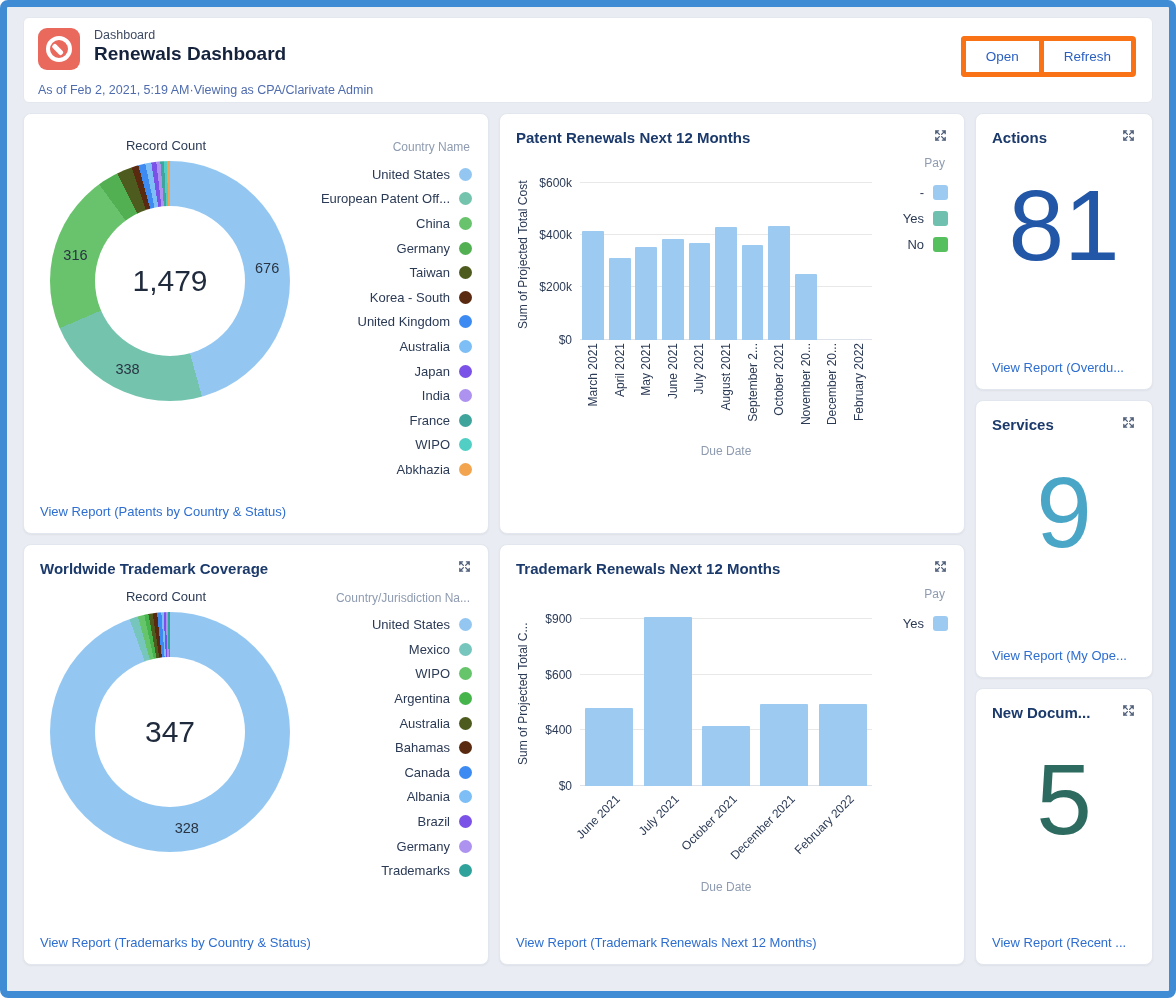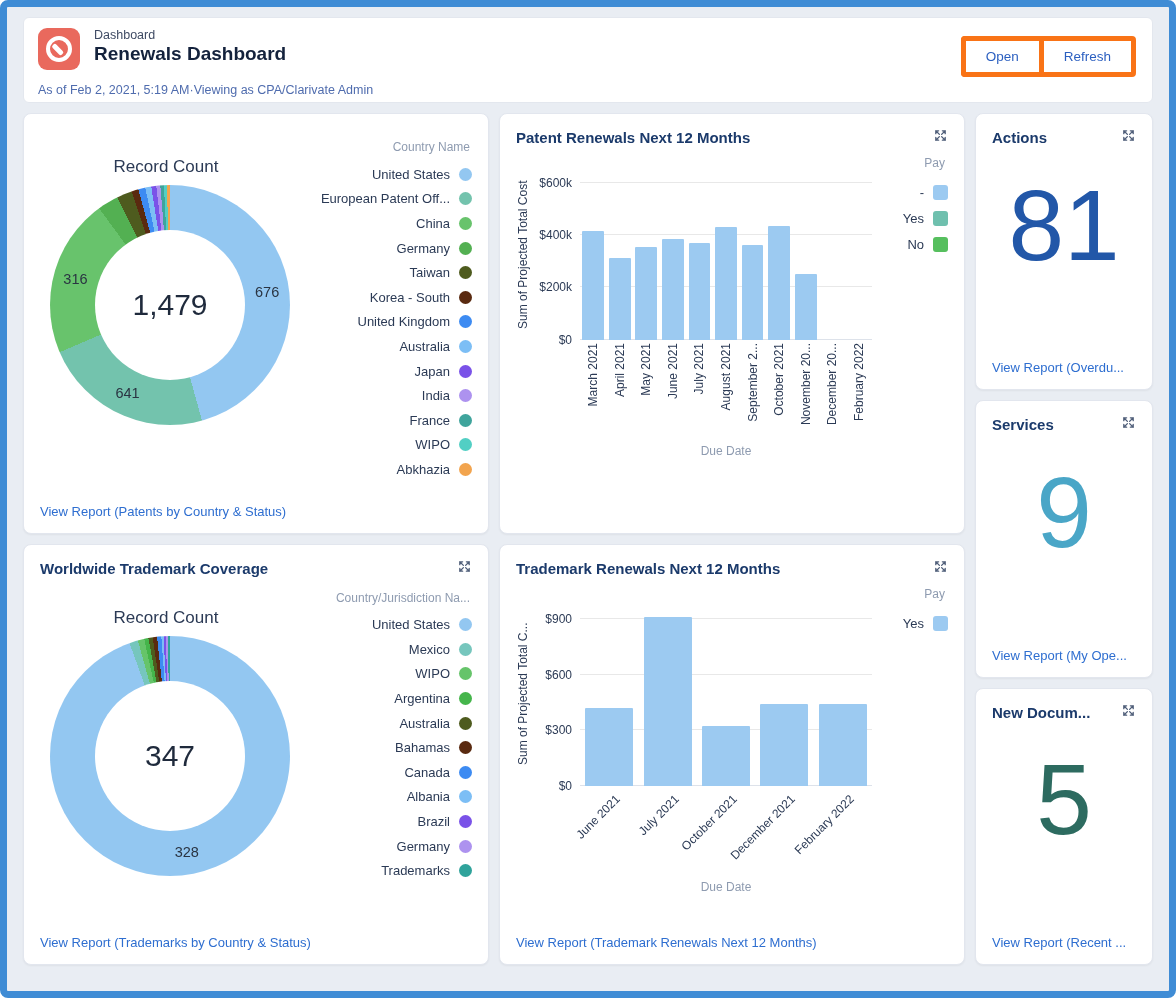--- a/index.html
+++ b/index.html
@@ -35,21 +35,21 @@
           display:flex; flex-direction:column; position:relative; overflow:hidden; }
   .card-head { display:flex; align-items:flex-start; }
   .card-title { font-size:15px; font-weight:600; color:#1b3a6b; line-height:1.3; }
   .expand { margin-left:auto; cursor:pointer; flex:0 0 auto; }
   .view-link { margin-top:auto; font-size:13px; color:#2e6ed0; text-decoration:none;
                white-space:nowrap; overflow:hidden; }
 
   
   .donut-row { display:flex; margin-top:4px; flex:1; }
   .donut-col { width:268px; flex:0 0 auto; }
-  .chart-label { text-align:center; font-size:17px; color:#2b3a55; margin-top:25px; width:252px; }
+  .chart-label { text-align:center; font-size:13px; color:#2b3a55; margin-top:6px; width:252px; }
   .donut { width:240px; height:240px; border-radius:50%; position:relative; margin:8px 0 0 10px; }
   .donut-hole { position:absolute; left:50%; top:50%; width:150px; height:150px; border-radius:50%;
                 background:#fff; transform:translate(-50%,-50%); display:flex;
                 align-items:center; justify-content:center; }
   .donut-total { font-size:30px; color:#1f2a3c; }
   .slice-label { position:absolute; transform:translate(-50%,-50%); font-size:14.5px; color:#2a3442; }
   .dlegend { flex:1; margin-top:8px; overflow:hidden; }
   .dlegend.clip { max-height:338px; }
   .dlegend-title { font-size:12px; color:#8e9bb0; text-align:right; padding-right:2px;
                    height:22px; white-space:nowrap; }
@@ -117,21 +117,21 @@
     <div class="col col1">
       <section class="card">
         <div class="donut-row">
           <div class="donut-col">
             <div class="chart-label">Record Count</div>
             <div class="donut" style="background: conic-gradient(rgb(147, 199, 241) 0deg, rgb(147, 199, 241) 164.544deg, rgb(115, 195, 173) 164.544deg, rgb(115, 195, 173) 246.815deg, rgb(104, 195, 108) 246.815deg, rgb(104, 195, 108) 323.732deg, rgb(83, 176, 82) 323.732deg, rgb(83, 176, 82) 333.955deg, rgb(78, 91, 30) 333.955deg, rgb(78, 91, 30) 341.258deg, rgb(90, 42, 16) 341.258deg, rgb(90, 42, 16) 344.665deg, rgb(61, 139, 242) 344.665deg, rgb(61, 139, 242) 348.073deg, rgb(124, 190, 245) 348.073deg, rgb(124, 190, 245) 350.994deg, rgb(122, 82, 232) 350.994deg, rgb(122, 82, 232) 353.428deg, rgb(173, 146, 239) 353.428deg, rgb(173, 146, 239) 355.375deg, rgb(63, 164, 156) 355.375deg, rgb(63, 164, 156) 357.079deg, rgb(82, 207, 196) 357.079deg, rgb(82, 207, 196) 358.54deg, rgb(242, 164, 78) 358.54deg, rgb(242, 164, 78) 360deg);">
               <div class="donut-hole">
                 <span class="donut-total">1,479</span>
               </div>
             <span class="slice-label" style="left: 217.11px; top: 106.822px;">676</span>
-                <span class="slice-label" style="left: 77.533px; top: 208.321px;">641</span>
+                <span class="slice-label" style="left: 77.533px; top: 208.321px;">338</span>
                 <span class="slice-label" style="left: 25.4616px; top: 94.1836px;">316</span>
               </div>
           </div>
           <div class="dlegend clip">
             <div class="dlegend-title">Country Name</div>
           <div class="dlegend-row">
                 <span>United States</span>
                 <span class="dlegend-dot" style="background: rgb(147, 199, 241);"></span>
               </div>
               <div class="dlegend-row">
@@ -375,21 +375,21 @@
           <span class="expand">
             <svg width="15" height="15" viewBox="0 0 16 16">
                 <path d="M10 3h3v3M6 13H3v-3M13 3L9.2 6.8M3 13l3.8-3.8M3 6V3h3M13 10v3h-3M3 3l3.8 3.8M13 13L9.2 9.2" stroke="#4e5d78" fill="none" stroke-width="1.4" stroke-linecap="round" stroke-linejoin="round"></path>
               </svg>
           </span>
         </div>
         <div class="chart-wrap ph-b">
           <div class="ylabel">Sum of Projected Total C...</div>
           <div class="yaxis">
               <span class="ytick" style="bottom: calc(0% - 7px);">$0</span>
-              <span class="ytick" style="bottom: calc(30% - 7px);">$300</span>
+              <span class="ytick" style="bottom: calc(30% - 7px);">$400</span>
               <span class="ytick" style="bottom: calc(60% - 7px);">$600</span>
               <span class="ytick" style="bottom: calc(90% - 7px);">$900</span>
             </div>
           <div class="plotcol">
             <div class="plot">
                 <div class="gridline baseline" style="bottom: 0%;"></div>
                 <div class="gridline" style="bottom: 30%;"></div>
                 <div class="gridline" style="bottom: 60%;"></div>
                 <div class="gridline" style="bottom: 90%;"></div>
                 <div class="bars">

